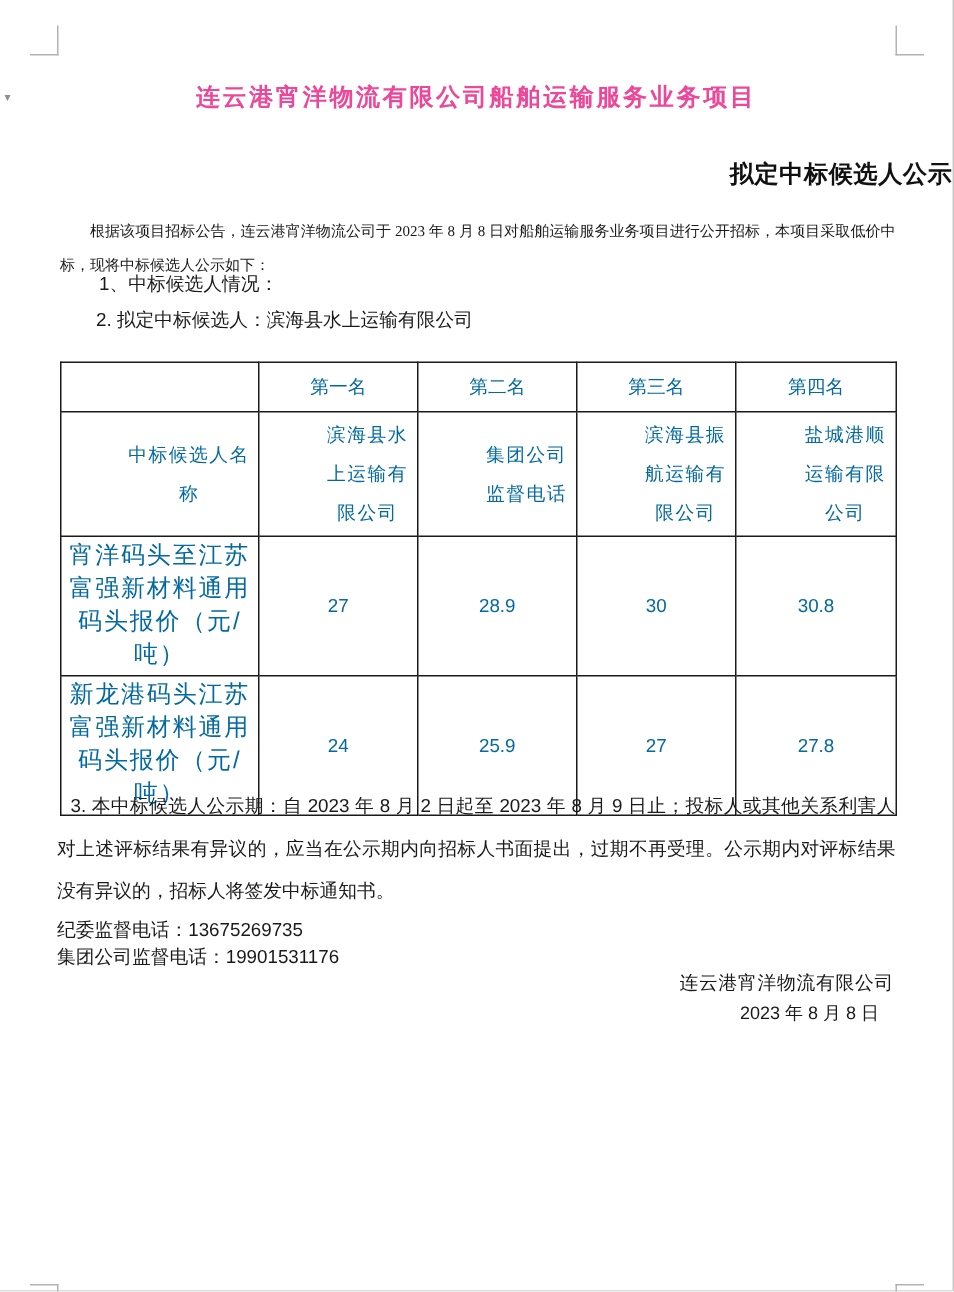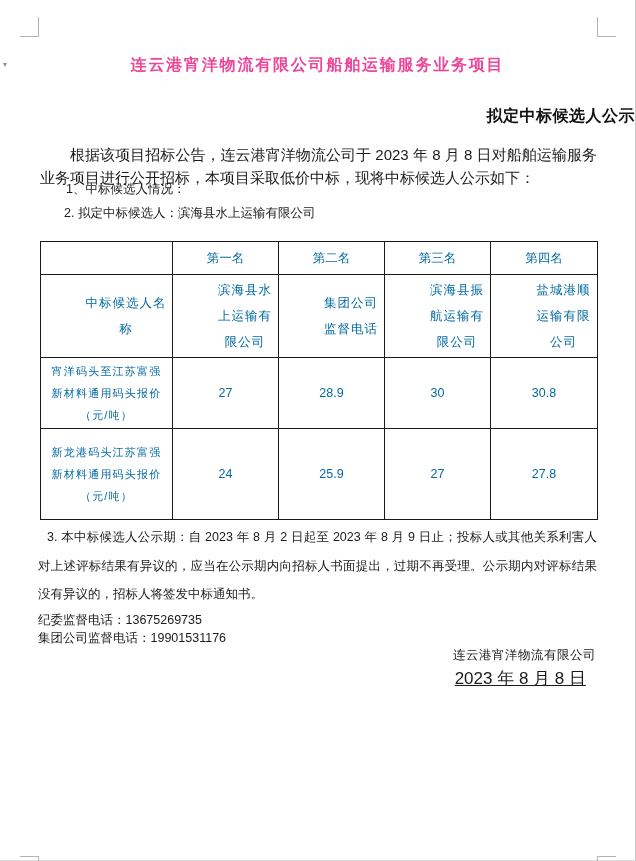--- a/index.html
+++ b/index.html
@@ -32,54 +32,54 @@
     text-align: center; font-size: 16px; font-weight: bold;
     letter-spacing: 1.8px; color: #ec4899;
   }
   .doc-subtitle {
     position: absolute; top: 106px; left: 0; right: 0;
     text-align: right; font-size: 16px; font-weight: bold;
     letter-spacing: 0.5px; color: #111111;
   }
   .intro {
     position: absolute; top: 143px; left: 40px; right: 38px;
-    font-size: 15px; line-height: 23px;
-    text-indent: 2em; text-align: justify;
+    font-size: 10px; line-height: 23px;
+    text-indent: 2em; text-align: justify; font-family: Liberation Serif, serif;
   }
   .item-1 { position: absolute; top: 181px; left: 66px; font-size: 12.5px; }
   .item-2 { position: absolute; top: 205px; left: 64px; font-size: 12.5px; }
   table.bid-table {
     position: absolute; top: 241px; left: 40px;
     width: 557px; border-collapse: collapse; table-layout: fixed;
     font-size: 12.5px; color: #0369a1;
   }
   table.bid-table td {
     border: 1px solid #1a1a1a;
     text-align: center; vertical-align: middle;
     padding: 2px 5px; overflow: hidden;
   }
   tr.r-head td { height: 33px; }
   tr.r-names td { height: 57px; line-height: 26px; padding-left: 44px; }
   tr.r-price1 td { height: 65px; }
   tr.r-price2 td { height: 91px; }
   td.row-label {
     text-align: left; vertical-align: top;
-    font-size: 11px; letter-spacing: 1.2px;
+    font-size: 16px; letter-spacing: 1.2px;
     line-height: 22px; padding: 3px 4px 0 6px; margin-left: 44px;
   }
   td.name-label { font-size: 12.5px; letter-spacing: 1px; }
   .notice {
     position: absolute; top: 523px; left: 38px; right: 38px;
     font-size: 12.5px; line-height: 28.5px;
     text-indent: 9px; text-align: justify;
   }
   .phone-1 { position: absolute; top: 612px; left: 38px; font-size: 12.5px; }
   .phone-2 { position: absolute; top: 630px; left: 38px; font-size: 12.5px; }
   .signature { position: absolute; top: 647px; right: 39px; font-size: 12.5px; letter-spacing: 0.5px; }
-  .sign-date { position: absolute; top: 667px; right: 49px; font-size: 17px; text-decoration: underline; }
+  .sign-date { position: absolute; top: 667px; right: 49px; font-size: 12px; }
 </style>
 </head>
 <body>
 
 <div class="page">
 
   <div class="crop crop-tl"></div>
   <div class="crop crop-tr"></div>
   <div class="crop crop-bl"></div>
   <div class="crop crop-br"></div>

